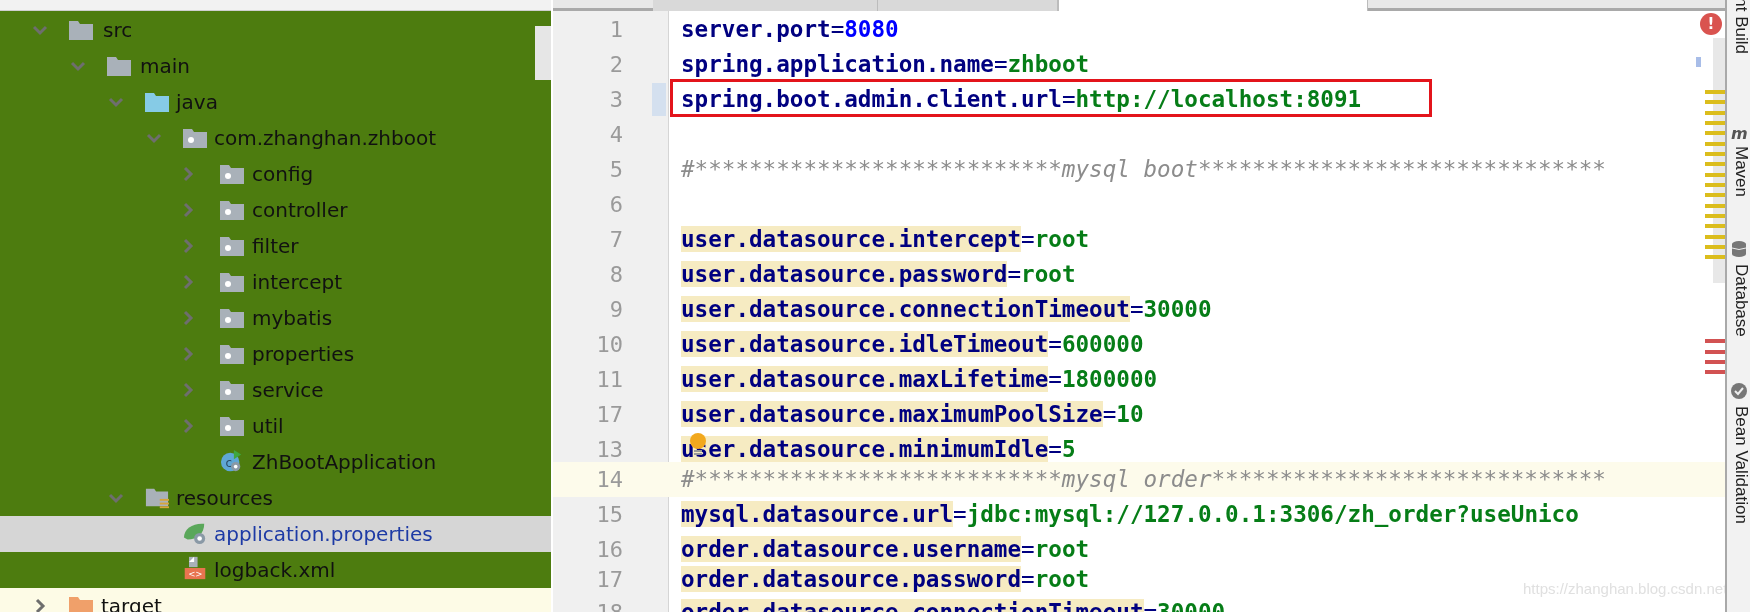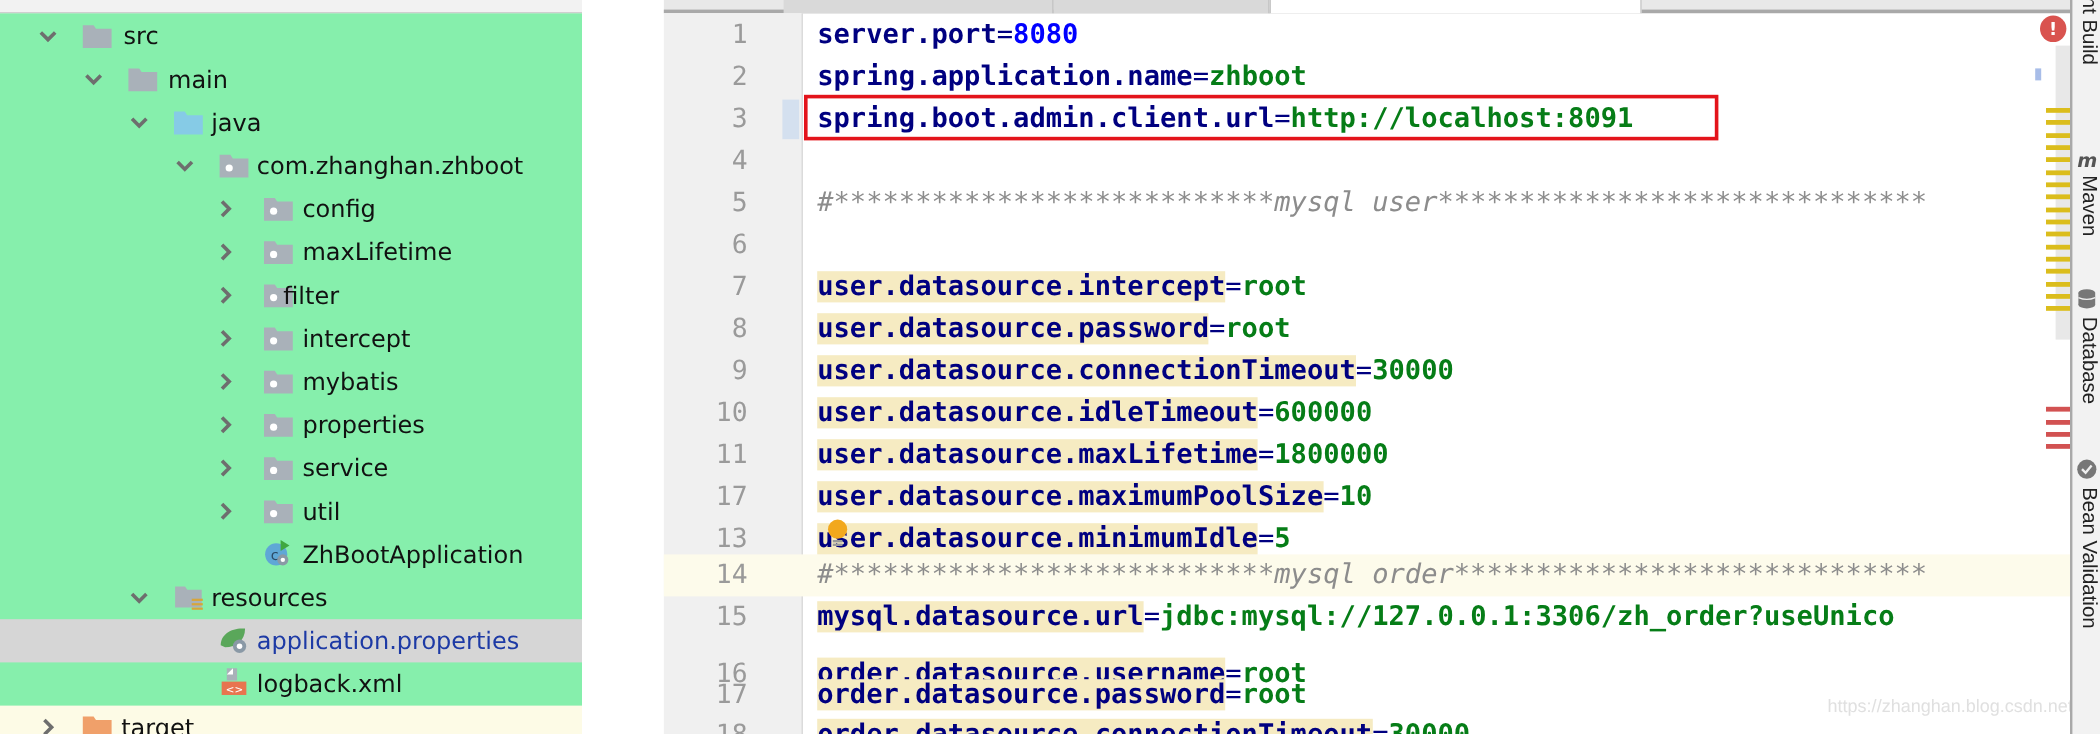--- a/index.html
+++ b/index.html
@@ -1,22 +1,22 @@
 <!DOCTYPE html>
 <html><head>
 <meta charset="utf-8">
 <style>
   * { box-sizing: border-box; margin: 0; padding: 0; }
   html, body { width: 1750px; height: 612px; overflow: hidden; background: #ffffff; }
   body { position: relative; font-family: "DejaVu Sans", sans-serif; }
 
   
   .tree {
-    position: absolute; left: 0; top: 0; width: 485px; height: 612px;
-    background: #86efac; overflow: hidden;
+    position: absolute; left: 0; top: 0; width: 551px; height: 612px;
+    background: #4d7c0f; overflow: hidden;
   }
   .tree-topbar {
     position: absolute; left: 0; top: 0; width: 553px; height: 11px;
     background: #f2f2f2; border-bottom: 1px solid #cfcfcf;
   }
   .tree-scroll-thumb {
     position: absolute; left: 535px; top: 26px; width: 18px; height: 54px;
     background: #e6e6e6;
   }
   .tree-row {
@@ -179,33 +179,33 @@
   <div class="tree-row" style="top:192px">
     <span class="arrow" style="left:177px">
         <svg viewBox="0 0 18 18">
           <path d="M6 3 L12 9 L6 15" stroke="#6e6e6e" stroke-width="3" fill="none"></path>
         </svg>
       </span>
     <svg class="ticon" style="left:219px;top:6px" viewBox="0 0 26 24">
         <path d="M1 3h9l2 3h13v16H1z" fill="#a9b1b9"></path>
         <circle cx="9" cy="14" r="3" fill="#fff"></circle>
       </svg>
-    <span class="tree-label" style="left:252px">maxLifetime</span>
+    <span class="tree-label" style="left:252px">controller</span>
   </div>
   <div class="tree-row" style="top:228px">
     <span class="arrow" style="left:177px">
         <svg viewBox="0 0 18 18">
           <path d="M6 3 L12 9 L6 15" stroke="#6e6e6e" stroke-width="3" fill="none"></path>
         </svg>
       </span>
     <svg class="ticon" style="left:219px;top:6px" viewBox="0 0 26 24">
         <path d="M1 3h9l2 3h13v16H1z" fill="#a9b1b9"></path>
         <circle cx="9" cy="14" r="3" fill="#fff"></circle>
       </svg>
-    <span class="tree-label" style="left:236px">filter</span>
+    <span class="tree-label" style="left:252px">filter</span>
   </div>
   <div class="tree-row" style="top:264px">
     <span class="arrow" style="left:177px">
         <svg viewBox="0 0 18 18">
           <path d="M6 3 L12 9 L6 15" stroke="#6e6e6e" stroke-width="3" fill="none"></path>
         </svg>
       </span>
     <svg class="ticon" style="left:219px;top:6px" viewBox="0 0 26 24">
         <path d="M1 3h9l2 3h13v16H1z" fill="#a9b1b9"></path>
         <circle cx="9" cy="14" r="3" fill="#fff"></circle>
@@ -334,21 +334,21 @@
   </div>
   <div class="line" style="top:82px">
     <span class="ln">3</span>
     <span class="code"><span class="k">spring.boot.admin.client.url</span><span class="eq">=</span><span class="vstr">http://localhost:8091</span></span>
   </div>
   <div class="line" style="top:117px">
     <span class="ln">4</span>
   </div>
   <div class="line" style="top:152px">
     <span class="ln">5</span>
-    <span class="code cmt">#***************************mysql user******************************</span>
+    <span class="code cmt">#***************************mysql boot******************************</span>
   </div>
   <div class="line" style="top:187px">
     <span class="ln">6</span>
   </div>
   <div class="line" style="top:222px">
     <span class="ln">7</span>
     <span class="code"><span class="k kbg">user.datasource.intercept</span><span class="eq">=</span><span class="vstr">root</span></span>
   </div>
   <div class="line" style="top:257px">
     <span class="ln">8</span>
@@ -375,21 +375,21 @@
     <span class="code"><span class="k kbg">user.datasource.minimumIdle</span><span class="eq">=</span><span class="vstr">5</span></span>
   </div>
   <div class="line" style="top:462px">
     <span class="ln">14</span>
     <span class="code cmt">#***************************mysql order*****************************</span>
   </div>
   <div class="line" style="top:497px">
     <span class="ln">15</span>
     <span class="code"><span class="k kbg">mysql.datasource.url</span><span class="eq">=</span><span class="vstr">jdbc:mysql://127.0.0.1:3306/zh_order?useUnico</span></span>
   </div>
-  <div class="line" style="top:544px">
+  <div class="line" style="top:532px">
     <span class="ln">16</span>
     <span class="code"><span class="k kbg">order.datasource.username</span><span class="eq">=</span><span class="vstr">root</span></span>
   </div>
   <div class="line" style="top:562px">
     <span class="ln">17</span>
     <span class="code"><span class="k kbg">order.datasource.password</span><span class="eq">=</span><span class="vstr">root</span></span>
   </div>
   <div class="line" style="top:595px">
     <span class="ln">18</span>
     <span class="code"><span class="k kbg">order.datasource.connectionTimeout</span><span class="eq">=</span><span class="vstr">30000</span></span>

